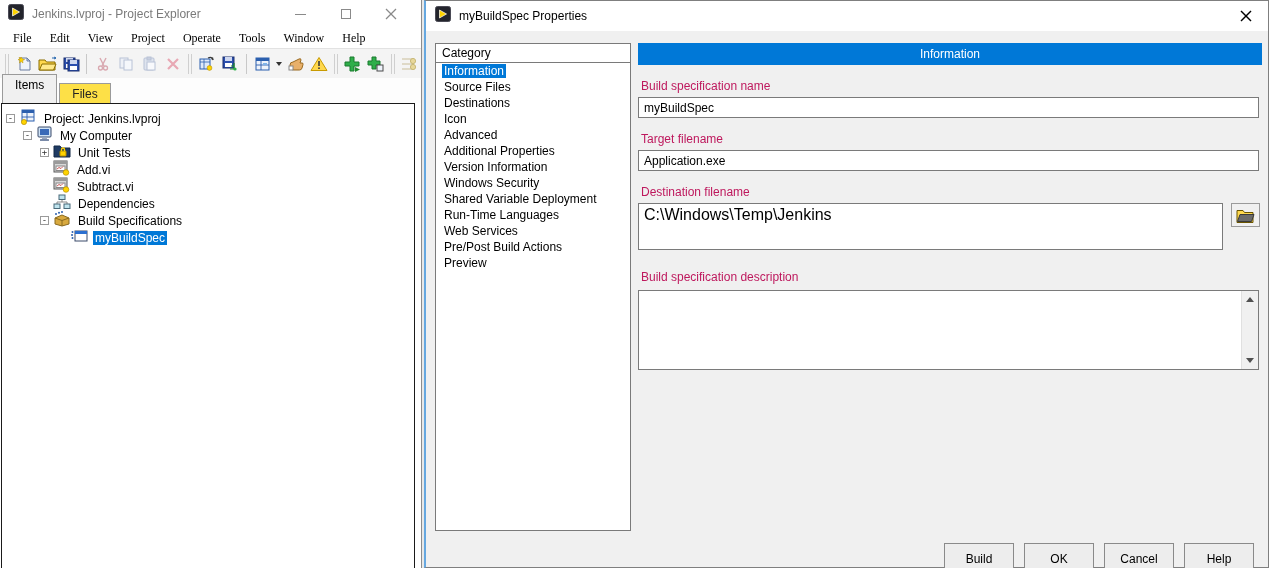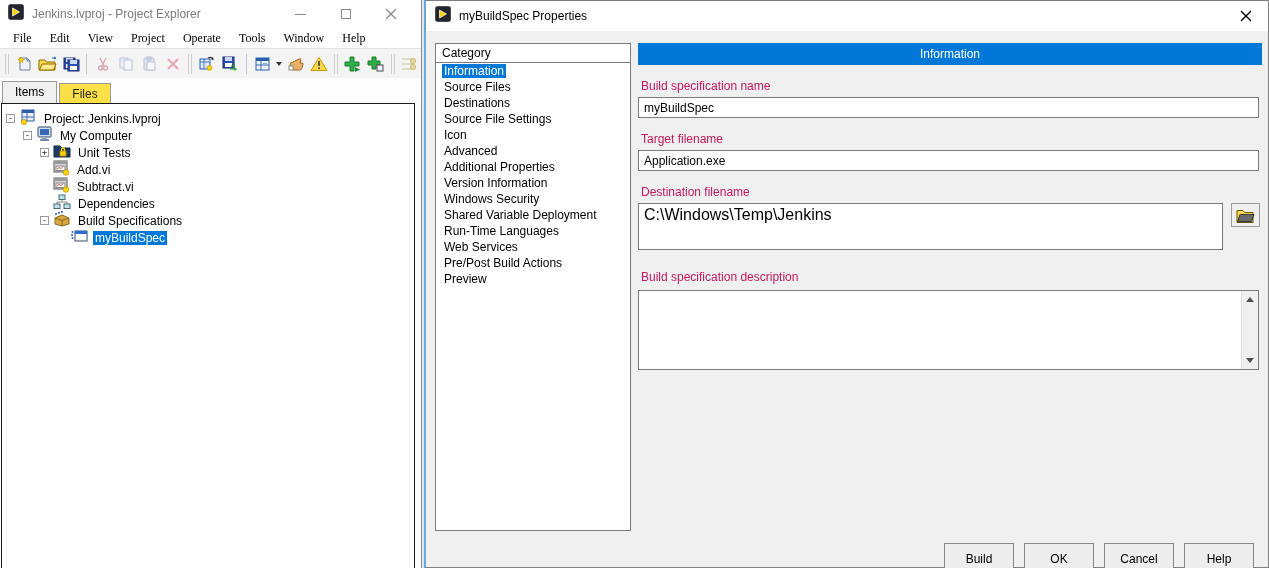--- a/index.html
+++ b/index.html
@@ -24,21 +24,21 @@
   .pe-toolbar { height:30px; display:flex; align-items:center; background:#f4f4f4; border-top:1px solid #e2e2e2; padding-left:2px; overflow:hidden; }
   .tb-grip { width:4px; height:20px; border-left:1px solid #cfcfcf; border-right:1px solid #cfcfcf; margin:0 3px; }
   .tb-sep { width:1px; height:20px; background:#c8c8c8; margin:0 4px; }
   .tb-btn { width:25px; height:24px; display:flex; align-items:center; justify-content:center; }
   .tb-btn svg { display:block; }
   .tb-caret { width:10px; height:24px; display:flex; align-items:center; justify-content:center; }
   .caret-down { width:0; height:0; border-left:3.5px solid transparent; border-right:3.5px solid transparent; border-top:4px solid #333; }
 
   .pe-tabrow { height:25px; background:#fdfdfd; display:flex; align-items:flex-end; padding-left:2px; }
   .tab { font-size:12px; padding:3px 12px 4px 12px; border:1px solid #9a9a9a; border-bottom:none; margin-right:2px; }
-  .tab.active { background:#f0f0f0; font-weight:normal; position:relative; top:1px; height:23px; }
+  .tab.active { background:#f0f0f0; font-weight:normal; position:relative; top:1px; height:30px; }
   .tab.inactive { background:#fde047; color:#222; height:20px; }
 
   .pe-treepanel { position:absolute; left:1px; top:103px; width:414px; bottom:0; background:#fff; border:1px solid #1a1a1a; border-bottom:none; padding-top:6px; }
   .tree-row { height:17px; display:flex; align-items:center; font-size:12px; color:#000; }
   .indent-0 { padding-left:4px; } .indent-1 { padding-left:21px; }
   .indent-2 { padding-left:38px; } .indent-3 { padding-left:55px; }
   .expander { width:9px; height:9px; border:1px solid #9a9a9a; background:#fff; font-size:9px; line-height:7px; text-align:center; color:#333; margin-right:4px; flex:0 0 9px; font-family:"DejaVu Sans Mono",monospace; }
   .exp-spacer { width:13px; flex:0 0 13px; }
   .tree-icon { margin-right:5px; flex:0 0 auto; }
   .tree-label { padding:0 2px; white-space:nowrap; }
@@ -370,21 +370,20 @@
             <line x1="11" y1="1" x2="1" y2="11"></line>
           </svg>
       </div>
     </div>
 
     <div class="cat-box">
       <div class="cat-header">Category</div>
       <div class="cat-item selected"><span>Information</span></div>
       <div class="cat-item"><span>Source Files</span></div>
       <div class="cat-item"><span>Destinations</span></div>
-      <div class="cat-item"><span>Source File Settings</span></div>
       <div class="cat-item"><span>Icon</span></div>
       <div class="cat-item"><span>Advanced</span></div>
       <div class="cat-item"><span>Additional Properties</span></div>
       <div class="cat-item"><span>Version Information</span></div>
       <div class="cat-item"><span>Windows Security</span></div>
       <div class="cat-item"><span>Shared Variable Deployment</span></div>
       <div class="cat-item"><span>Run-Time Languages</span></div>
       <div class="cat-item"><span>Web Services</span></div>
       <div class="cat-item"><span>Pre/Post Build Actions</span></div>
       <div class="cat-item"><span>Preview</span></div>

